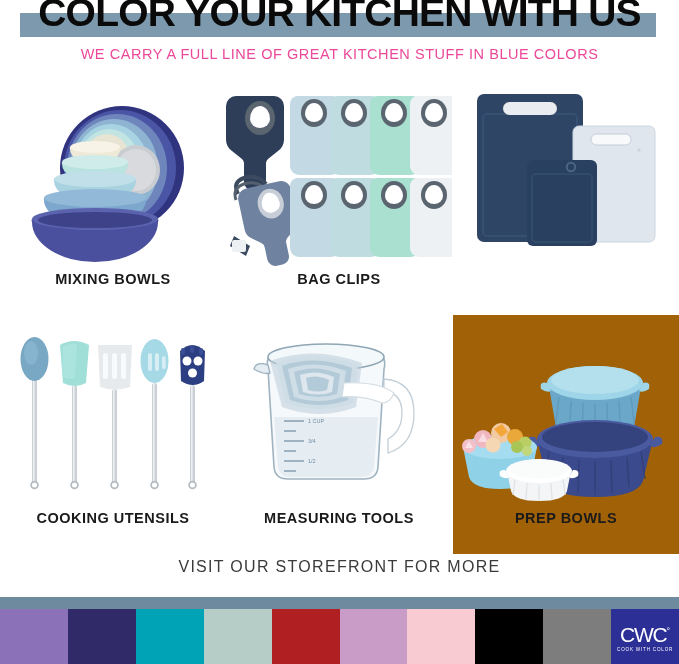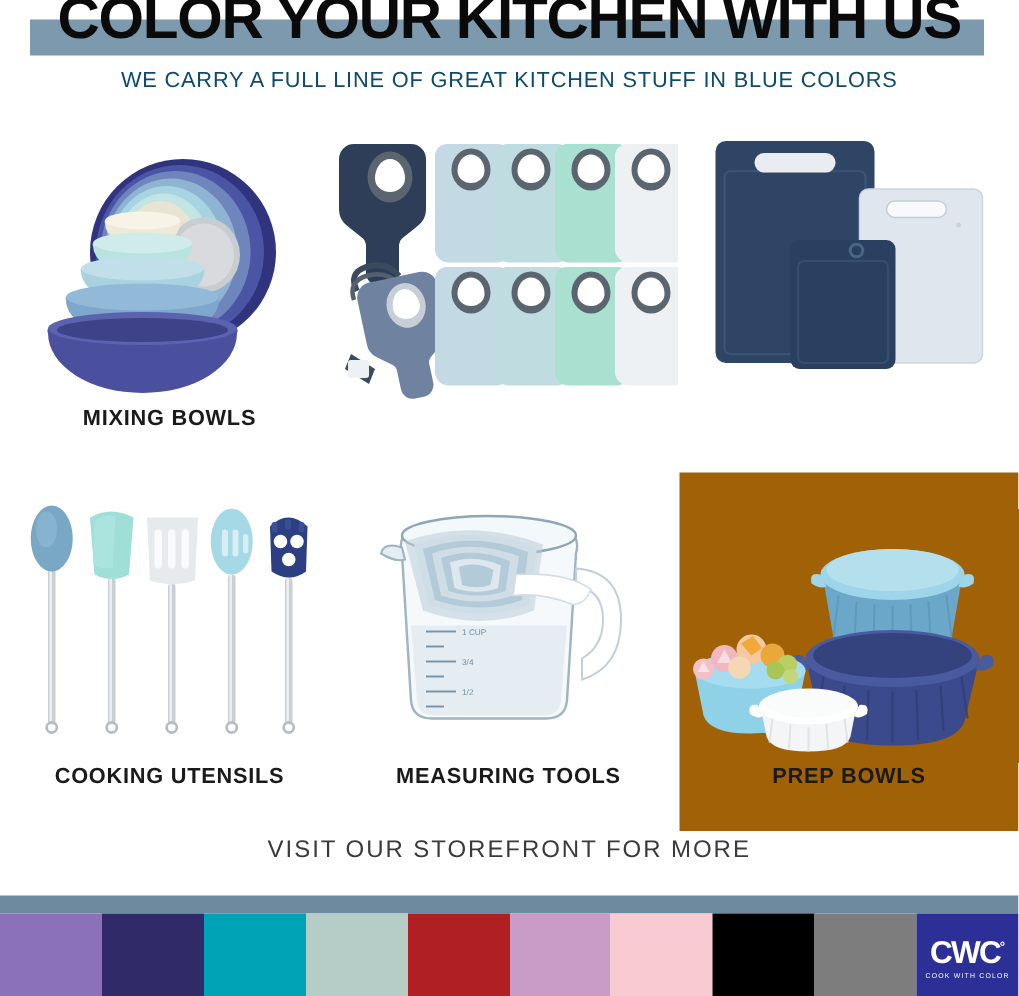--- a/index.html
+++ b/index.html
@@ -45,21 +45,21 @@
     white-space: nowrap;
   }
   .subtitle {
     position: absolute;
     left: 0;
     top: 44px;
     width: 679px;
     text-align: center;
     font-size: 14.5px;
     letter-spacing: 0.55px;
-    color: #0c4a6e;
+    color: #ec4899;
     line-height: 20px;
     white-space: nowrap;
   }
 
   
   .grid {
     position: absolute;
     top: 76px;
     left: 0;
     width: 679px;
@@ -134,21 +134,21 @@
     position: relative;
   }
   .logo-swatch {
     display: flex;
     flex-direction: column;
     align-items: center;
     justify-content: center;
   }
   .logo-mark {
     font-size: 21px;
-    font-weight: bold;
+    font-weight: normal;
     letter-spacing: -1.2px;
     color: #ffffff;
     line-height: 21px;
     position: relative;
   }
   .logo-mark .deg {
     font-size: 9px;
     vertical-align: super;
     letter-spacing: 0;
   }
@@ -279,20 +279,21 @@
             <path d="M16 7 a9 11 0 0 1 9 11 a9 8 0 0 1 -9 8 a9 8 0 0 1 -9 -8 a9 11 0 0 1 9 -11 z" fill="#ffffff"></path>
           </g>
           <g transform="translate(120,0)">
             <path d="M0 0 h34 a8 8 0 0 1 8 8 v62 a9 9 0 0 1 -9 9 h-32 a9 9 0 0 1 -9 -9 v-62 a8 8 0 0 1 8 -8 z" fill="#eef1f3"></path>
             <ellipse cx="16" cy="17" rx="13" ry="14" fill="#5a6570"></ellipse>
             <path d="M16 7 a9 11 0 0 1 9 11 a9 8 0 0 1 -9 8 a9 8 0 0 1 -9 -8 a9 11 0 0 1 9 -11 z" fill="#ffffff"></path>
           </g>
         </g>
       </svg>
     </div>
+    <div class="caption">BAG CLIPS</div>
   </div>
 
   <div class="cell cell-r0 cell-c2">
     <div class="photo">
       <svg viewBox="0 0 226 185" width="226" height="185">
 
         <g>
           <rect x="24" y="12" width="106" height="148" rx="7" fill="#2e4566"></rect>
           <rect x="30" y="32" width="94" height="122" rx="4" fill="none" stroke="#3a5478" stroke-width="1.5"></rect>
           <rect x="50" y="20" width="54" height="13" rx="6.5" fill="#ffffff"></rect>

